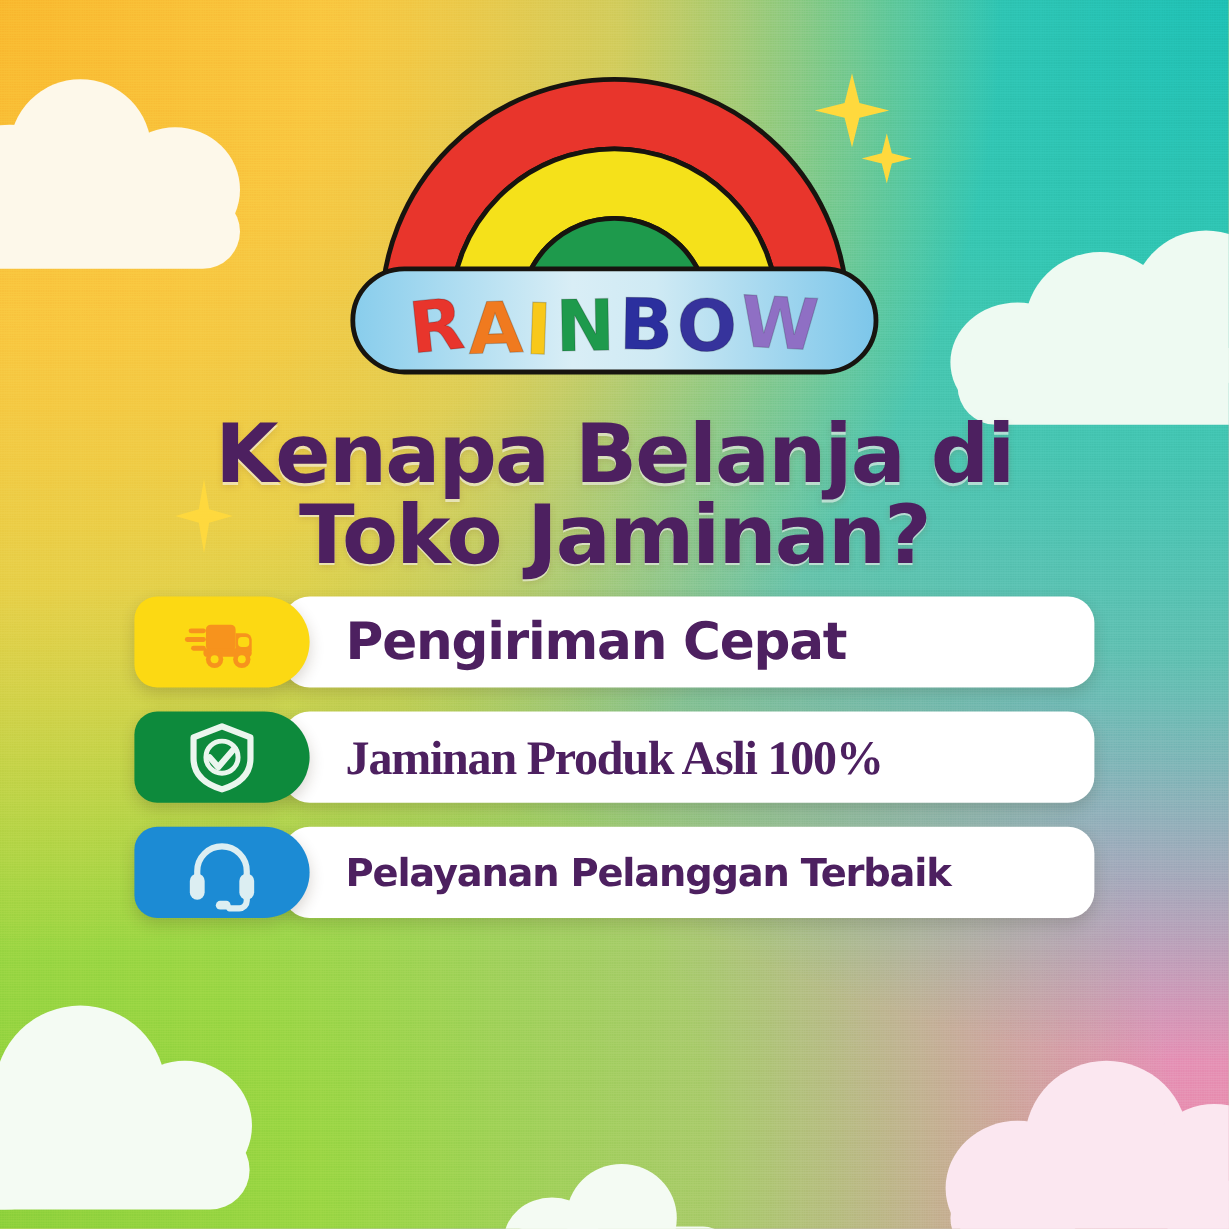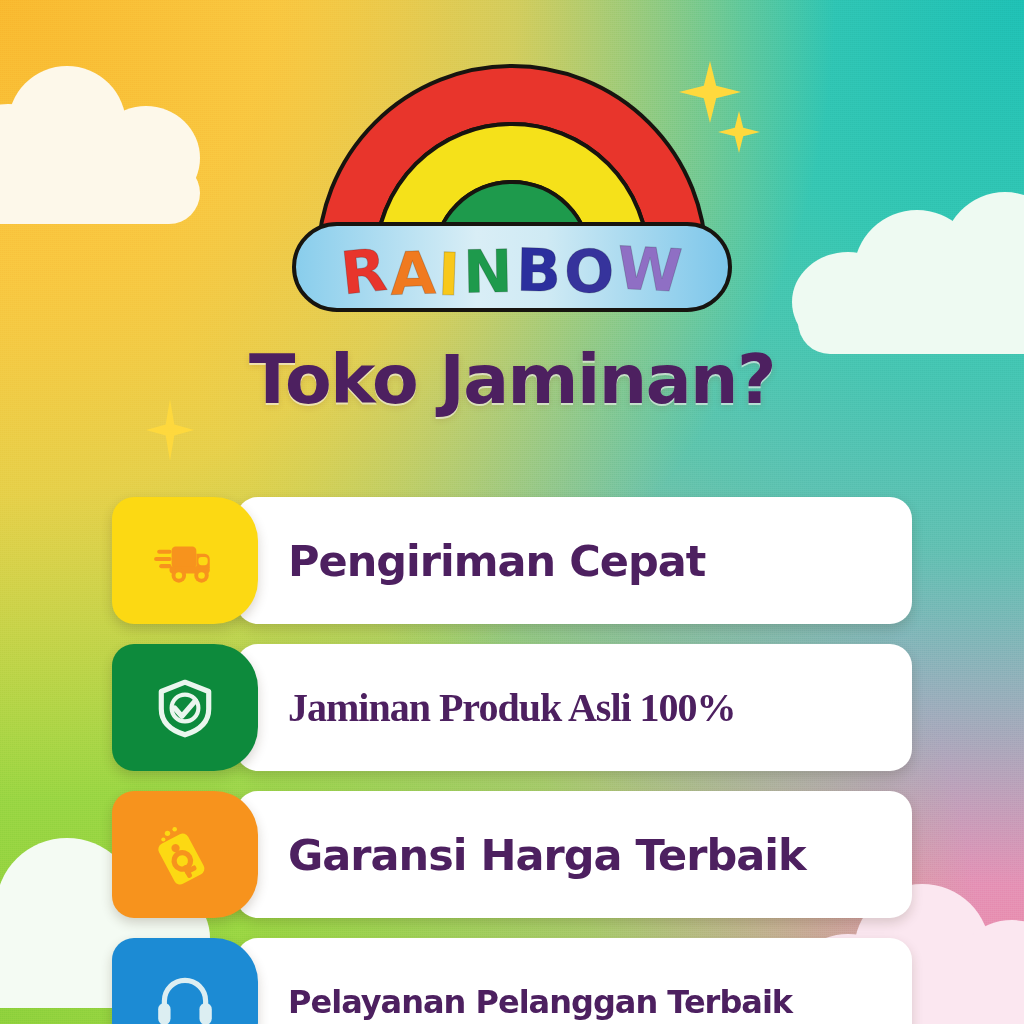--- a/index.html
+++ b/index.html
@@ -112,21 +112,21 @@
     font-weight:700;font-size:68px;line-height:0.99;
     letter-spacing:-1.5px;
     text-shadow:0 2px 0 rgba(255,255,255,.55), 0 3px 6px rgba(120,80,40,.18);
     padding:0 92px;
   }
   #headline .l2{display:block;}
 
   
   #features{position:absolute;left:112px;top:497px;width:800px;}
   .card{
-    position:relative;height:127px;margin-bottom:20px;
+    position:relative;height:76px;margin-bottom:20px;
     display:flex;align-items:stretch;
   }
   .card-bg{
     position:absolute;left:124px;right:0;top:0;bottom:0;
     background:#ffffff;border-radius:22px;
     box-shadow:0 5px 12px rgba(60,40,20,.17);
   }
   .icon-block{
     position:relative;z-index:2;width:146px;flex:0 0 146px;
     border-radius:22px 44px 44px 22px;
@@ -212,20 +212,21 @@
       <span class="lw-A">A</span>
       <span class="lw-I">I</span>
       <span class="lw-N">N</span>
       <span class="lw-B">B</span>
       <span class="lw-O">O</span>
       <span class="lw-W">W</span>
     </div>
   </div>
 
   <h1 id="headline">
+    <span class="l1">Kenapa Belanja di</span>
     <span class="l2">Toko Jaminan?</span>
   </h1>
 
   <div id="features">
 
     <div class="card">
       <div class="card-bg"></div>
       <div class="icon-block ib-yellow">
         <svg viewBox="0 0 64 64">
           <g fill="#f7931d">
@@ -253,40 +254,20 @@
       <div class="icon-block ib-green">
         <svg viewBox="0 0 64 64">
           <path d="M32 7 L55 16 v17 c0 14-10 21-23 25 C19 54 9 47 9 33 V16 Z" fill="none" stroke="#eaf6ee" stroke-width="5" stroke-linejoin="round"></path>
           <path d="M22 32 l7 8 13-15" fill="none" stroke="#eaf6ee" stroke-width="5" stroke-linecap="round" stroke-linejoin="round"></path>
           <circle cx="32" cy="32" r="13" fill="none" stroke="#eaf6ee" stroke-width="4"></circle>
         </svg>
       </div>
       <div class="card-label small">Jaminan Produk Asli 100%</div>
     </div>
 
-    <div class="card">
-      <div class="card-bg"></div>
-      <div class="icon-block ib-orange">
-        <svg viewBox="0 0 64 64">
-          <g transform="rotate(-28 32 34)">
-            <path d="M18 12 h20 a6 6 0 0 1 6 6 v32 a6 6 0 0 1 -6 6 h-20 a6 6 0 0 1 -6 -6 v-32 a6 6 0 0 1 6 -6 z" fill="#fcd913"></path>
-            <circle cx="28" cy="22" r="4" fill="#f7931d"></circle>
-            <circle cx="28" cy="36" r="8" fill="none" stroke="#f7931d" stroke-width="5"></circle>
-            <rect x="25" y="41" width="5" height="13" rx="2" fill="#f7931d"></rect>
-            <rect x="25" y="45" width="12" height="5" rx="2" fill="#f7931d"></rect>
-          </g>
-          <g fill="#fcd913">
-            <circle cx="15" cy="11" r="2.6"></circle>
-            <circle cx="22" cy="7" r="2.2"></circle>
-            <circle cx="11" cy="17" r="2.0"></circle>
-          </g>
-        </svg>
-      </div>
-      <div class="card-label">Garansi Harga Terbaik</div>
-    </div>
 
     <div class="card">
       <div class="card-bg"></div>
       <div class="icon-block ib-blue">
         <svg viewBox="0 0 64 64">
           <path d="M12 38 V31 a20 20 0 0 1 40 0 v7" fill="none" stroke="#dceef2" stroke-width="5" stroke-linecap="round"></path>
           <rect x="6" y="33" width="12" height="21" rx="6" fill="#dceef2"></rect>
           <rect x="46" y="33" width="12" height="21" rx="6" fill="#dceef2"></rect>
           <path d="M52 52 v3 a6 6 0 0 1 -6 6 h-8" fill="none" stroke="#dceef2" stroke-width="5" stroke-linecap="round"></path>
           <rect x="27" y="55" width="12" height="7" rx="3.5" fill="#dceef2"></rect>

